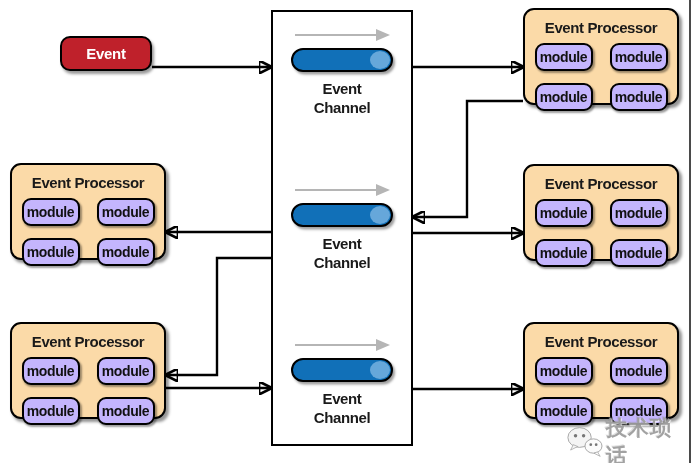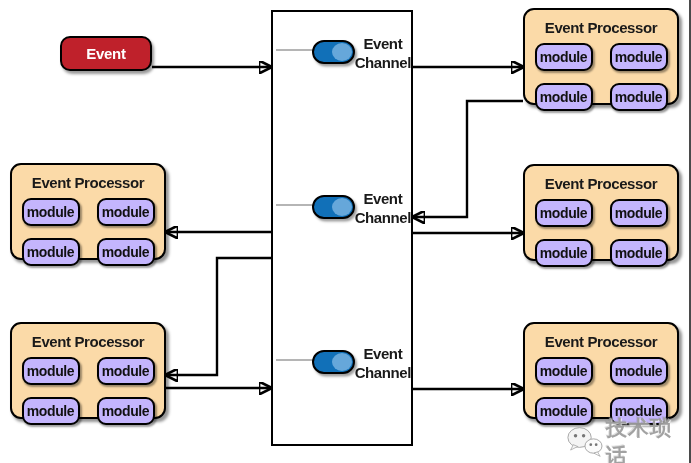--- a/index.html
+++ b/index.html
@@ -38,21 +38,21 @@
   .channel-box {
     position: absolute;
     left: 271px; top: 10px;
     width: 142px; height: 436px;
     background: #ffffff;
     border: 2.5px solid #000;
   }
   .channel-unit {
     position: absolute;
     left: 0; width: 100%;
-    display: flex; flex-direction: row; align-items: center;
+    display: flex; flex-direction: column; align-items: center;
   }
   .u1 { top: 15px; }
   .u2 { top: 170px; }
   .u3 { top: 325px; }
   .flow-arrow { display: block; }
   .cylinder {
     position: relative;
     margin-top: 5px;
     width: 102px; height: 24px;
     background: #1170b8;

